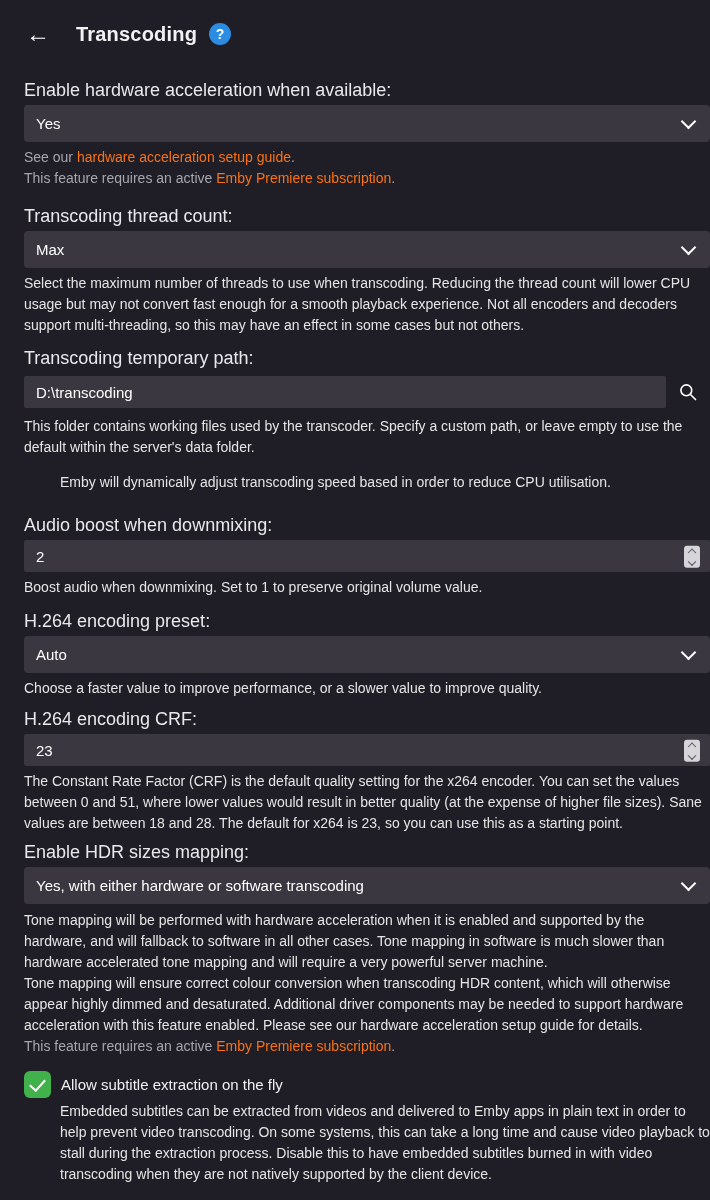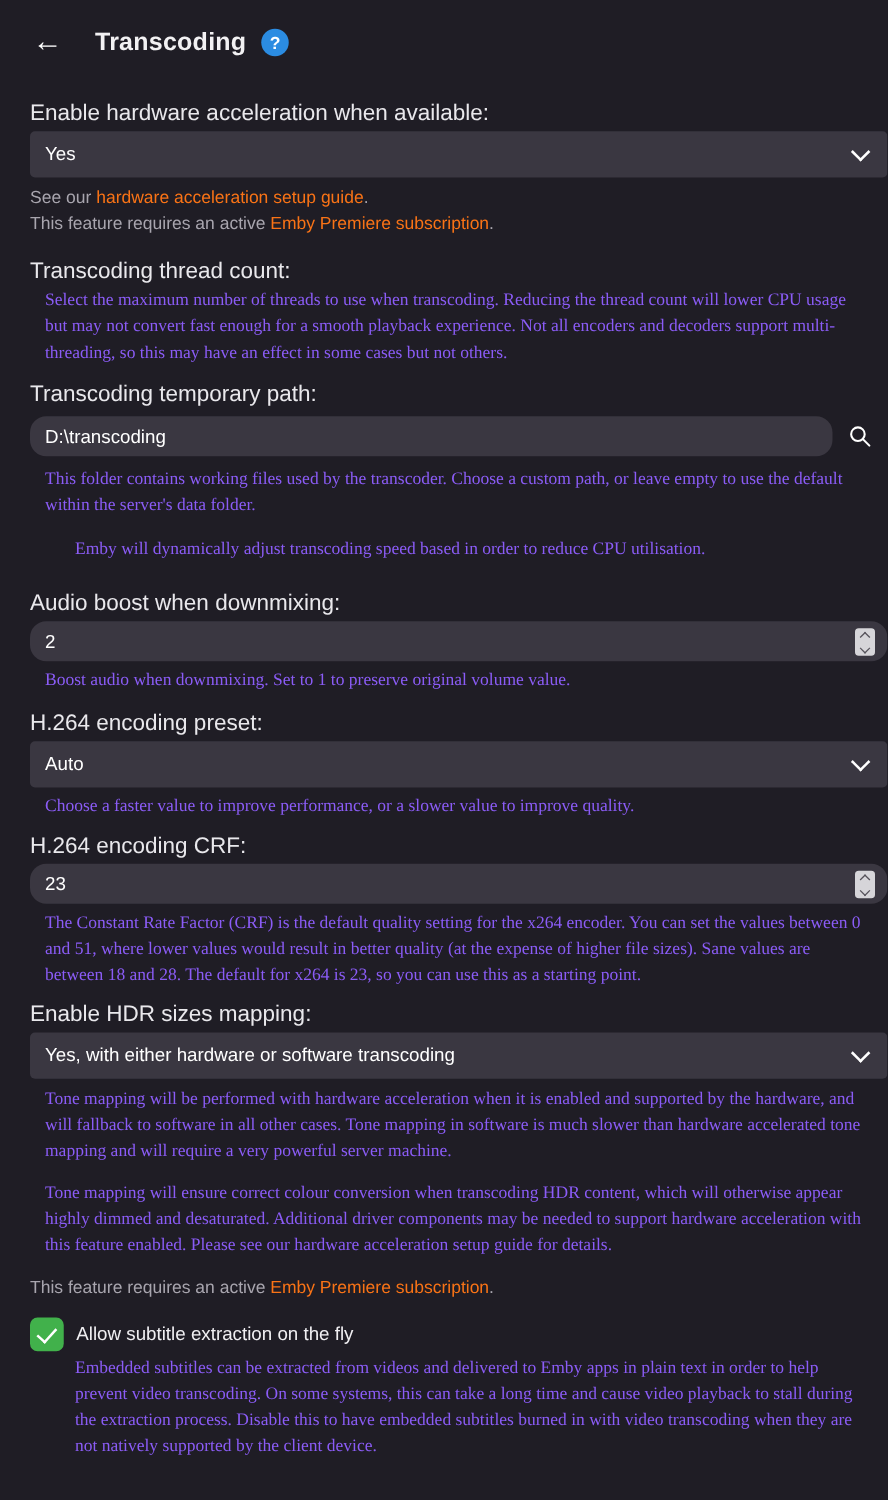--- a/index.html
+++ b/index.html
@@ -17,36 +17,36 @@
   .title{font-size:20px;font-weight:700;color:#f2f1f3;margin-left:26px;letter-spacing:.2px;}
   .help-circle{
     width:22px;height:22px;border-radius:50%;background:#2b8ce2;margin-left:12px;
     display:flex;align-items:center;justify-content:center;
     color:#fff;font-size:14px;font-weight:700;cursor:pointer;
   }
 
   .content{padding-left:24px;padding-right:0;}
 
   .field-label{font-size:18px;line-height:17px;color:#e9e8ec;}
-  .desc{font-size:14px;line-height:21px;color:#8b5cf6;margin:12px;font-family:Liberation Serif, serif;}
+  .desc{font-size:14px;line-height:21px;color:#e5e5e5;margin:0;}
 
   
   .select{
     margin-top:6px;height:37px;background:#3a3741;border-radius:4px;
     display:flex;align-items:center;cursor:pointer;position:relative;
   }
   .select .value{font-size:15px;color:#fff;padding-left:12px;flex:1;}
   .chevron{
     width:9px;height:9px;border-right:2.5px solid #fff;border-bottom:2.5px solid #fff;
     transform:rotate(45deg);margin-right:16px;margin-top:-5px;
   }
 
   
   .text-input, .num-input{
-    margin-top:6px;height:32px;background:#3a3741;border:none;border-radius:13px;
+    margin-top:6px;height:32px;background:#3a3741;border:none;border-radius:2px;
     color:#fff;font-size:15px;font-family:"Liberation Sans", sans-serif;
     padding:0 12px;outline:none;box-sizing:border-box;
   }
   .path-row{display:flex;align-items:center;}
   .path-row .text-input{flex:1;}
   .search-btn{
     width:44px;height:38px;display:flex;align-items:center;justify-content:center;
     cursor:pointer;margin-top:6px;flex:0 0 auto;
   }
   .num-wrap{position:relative;}
@@ -105,35 +105,39 @@
       <div class="select">
         <span class="value">Yes</span>
         <span class="chevron"></span>
       </div>
       <p class="link-line mt5"><span>See our </span><a class="green-link">hardware acceleration setup guide</a><span>.</span></p>
       <p class="link-line"><span>This feature requires an active </span><a class="green-link">Emby Premiere subscription</a><span>.</span></p>
     </div>
 
     <div class="s2">
       <div class="field-label">Transcoding thread count:</div>
+      <div class="select">
+        <span class="value">Max</span>
+        <span class="chevron"></span>
+      </div>
       <p class="desc mt5">Select the maximum number of threads to use when transcoding. Reducing the thread count will lower CPU usage but may not convert fast enough for a smooth playback experience. Not all encoders and decoders support multi-threading, so this may have an effect in some cases but not others.</p>
     </div>
 
     <div class="s3">
       <div class="field-label">Transcoding temporary path:</div>
       <div class="path-row">
         <input class="text-input" type="text" value="D:\transcoding" style="">
         <span class="search-btn">
           <svg width="20" height="20" viewBox="0 0 24 24">
             <circle cx="10" cy="10" r="6.5" fill="none" stroke="#ffffff" stroke-width="2"></circle>
             <line x1="15" y1="15" x2="21" y2="21" stroke="#ffffff" stroke-width="2" stroke-linecap="round"></line>
           </svg>
         </span>
       </div>
-      <p class="desc mt5">This folder contains working files used by the transcoder. Choose a custom path, or leave empty to use the default within the server's data folder.</p>
+      <p class="desc mt5">This folder contains working files used by the transcoder. Specify a custom path, or leave empty to use the default within the server's data folder.</p>
     </div>
 
     <div class="s4">
       <p class="desc check-desc">Emby will dynamically adjust transcoding speed based in order to reduce CPU utilisation.</p>
     </div>
 
     <div class="s5">
       <div class="field-label">Audio boost when downmixing:</div>
       <div class="num-wrap">
         <input class="num-input" type="text" value="2" style="">

